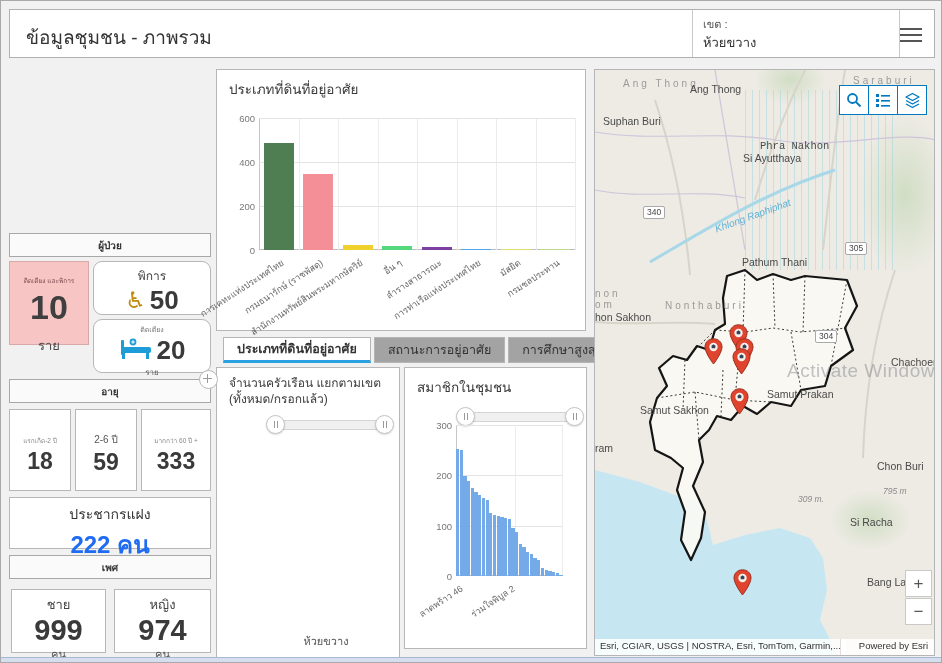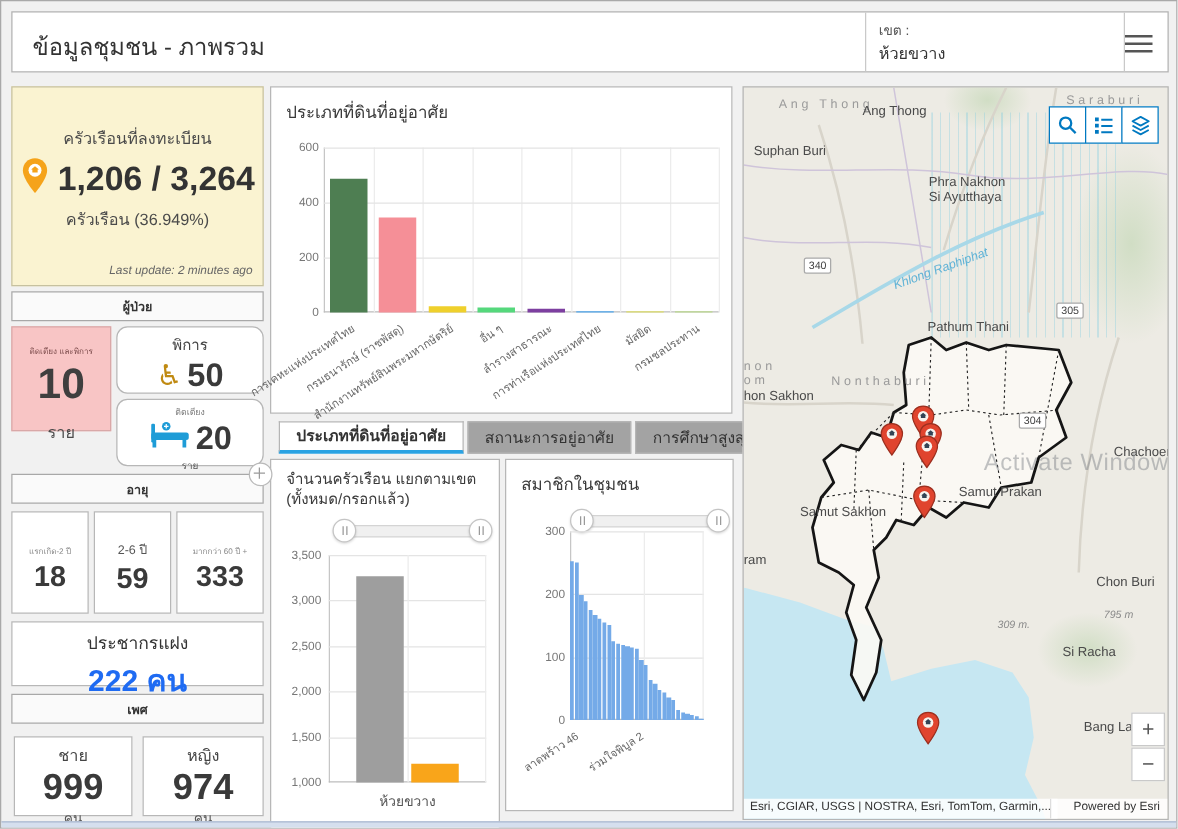--- a/index.html
+++ b/index.html
@@ -104,35 +104,20 @@
       <div id="district-label">เขต :</div>
       <div id="district-value">ห้วยขวาง</div>
     </div>
     <div id="hamburger">
         <span></span>
         <span></span>
         <span></span>
       </div>
   </div>
 
-  <div id="reg" class="panel">
-    <div id="reg-title">ครัวเรือนที่ลงทะเบียน</div>
-    <div id="reg-row">
-      <span>
-        <svg width="24" height="31" viewBox="0 0 26 32">
-            <path d="M13 1C7 1 2.5 5.5 2.5 11.5 C2.5 19 13 31 13 31 C13 31 23.5 19 23.5 11.5 C23.5 5.5 19 1 13 1 Z" fill="#f5a31a"></path>
-            <circle cx="13" cy="11.3" r="5.6" fill="#fff"></circle>
-            <path d="M13 7.8l-3.4 2.8h1.1v2.7h4.6v-2.7h1.1z" fill="#f5a31a"></path>
-          </svg>
-      </span>
-      <span id="reg-value" class="num-big">1,206 / 3,264</span>
-    </div>
-    <div id="reg-sub">ครัวเรือน (36.949%)</div>
-    <div id="reg-update">Last update: 2 minutes ago</div>
-  </div>
 
   <div class="bar-header" style="left:8px;top:232px;width:202px;height:24px;">ผู้ป่วย</div>
 
   <div id="pink-box" class="panel">
     <div id="pink-label">ติดเตียง และพิการ</div>
     <div id="pink-num">10</div>
     <div id="pink-unit">ราย</div>
   </div>
 
   <div class="panel mini-card" style="left:92px;top:260px;width:118px;height:54px;">
@@ -248,39 +233,20 @@
     <div class="slider" style="left:56px;top:52px;width:112px;">
       <div class="handle" style="left:-8px;">
           <i></i>
           <i></i>
         </div>
       <div class="handle" style="right:-8px;">
           <i></i>
           <i></i>
         </div>
     </div>
-    <div id="hh-plot" class="plot" style="left:46px;top:76px;width:126px;height:182px;">
-      <div class="axis-l"></div>
-        <div class="axis-b"></div>
-    <div class="gl-h" style="top: 0px;"></div>
-        <div class="ytick" style="left: -40px; top: -5px;">3,500</div>
-        <div class="gl-h" style="top: 36.4px;"></div>
-        <div class="ytick" style="left: -40px; top: 31.4px;">3,000</div>
-        <div class="gl-h" style="top: 72.8px;"></div>
-        <div class="ytick" style="left: -40px; top: 67.8px;">2,500</div>
-        <div class="gl-h" style="top: 109.2px;"></div>
-        <div class="ytick" style="left: -40px; top: 104.2px;">2,000</div>
-        <div class="gl-h" style="top: 145.6px;"></div>
-        <div class="ytick" style="left: -40px; top: 140.6px;">1,500</div>
-        <div class="ytick" style="left: -40px; top: 177px;">1,000</div>
-        <div class="gl-v" style="left: 63px;"></div>
-        <div class="gl-v" style="left: 125px;"></div>
-        <div class="bar" style="left: 22px; width: 38px; height: 164.819px; background: rgb(158, 158, 158);"></div>
-        <div class="bar" style="left: 66px; width: 38px; height: 14.9968px; background: rgb(249, 165, 26);"></div>
-      </div>
     <div style="position:absolute;left:46px;top:264px;width:126px;text-align:center;font-size:11px;color:#555;">ห้วยขวาง</div>
   </div>
 
   <div class="panel" style="left:403px;top:366px;width:183px;height:282px;">
     <div class="chart-title">สมาชิกในชุมชน</div>
     <div class="slider" style="left:58px;top:44px;width:112px;">
       <div class="handle" style="left:-8px;">
           <i></i>
           <i></i>
         </div>
@@ -377,21 +343,21 @@
           <path d="M128,300 L126,346"></path>
         </g>
       </g>
     </svg>
 
     <div id="labels-layer" style="position:absolute;left:0;top:0;width:100%;height:100%;pointer-events:none;">
         <span class="maplabel prov" style="left: 28px; top: 8px;">Ang Thong</span>
         <span class="maplabel city" style="left: 95px; top: 13px;">Ang Thong</span>
         <span class="maplabel prov" style="left: 258px; top: 5px;">Saraburi</span>
         <span class="maplabel city" style="left: 8px; top: 45px;">Suphan Buri</span>
-        <span class="maplabel city" style="left: 148px; top: 70px;">Phra Nakhon</span>
+        <span class="maplabel city" style="left: 165px; top: 70px; font-family: Liberation Mono, monospace;">Phra Nakhon</span>
         <span class="maplabel city" style="left: 148px; top: 82px;">Si Ayutthaya</span>
         <span class="maplabel water-label" style="left: 118px; top: 140px; transform: rotate(-20deg);">Khlong Raphiphat</span>
         <span class="maplabel city" style="left: 147px; top: 186px;">Pathum Thani</span>
         <span class="maplabel prov" style="left: 70px; top: 230px;">Nonthaburi</span>
         <span class="maplabel prov" style="left: 0px; top: 218px;">non</span>
         <span class="maplabel prov" style="left: 0px; top: 229px;">om</span>
         <span class="maplabel city" style="left: 0px; top: 241px;">hon Sakhon</span>
         <span class="maplabel city" style="left: 172px; top: 318px;">Samut Prakan</span>
         <span class="maplabel city" style="left: 45px; top: 334px;">Samut Sakhon</span>
         <span class="maplabel city" style="left: 296px; top: 286px;">Chachoengsao</span>

